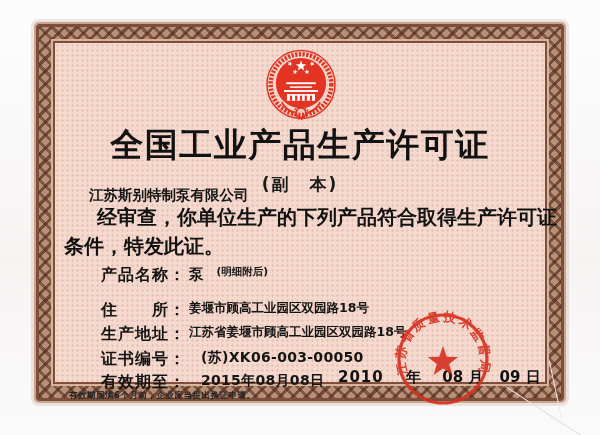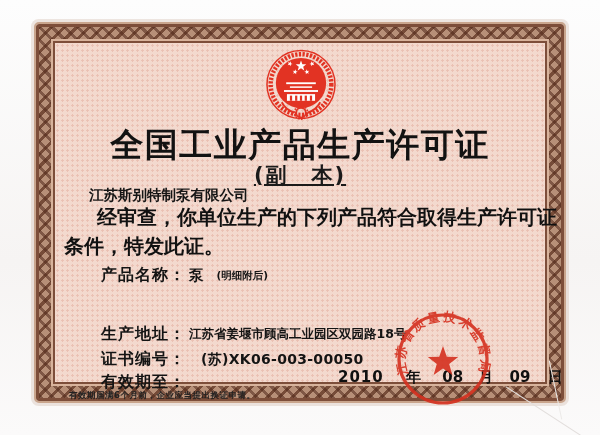--- a/index.html
+++ b/index.html
@@ -36,39 +36,39 @@
     border:2px solid #7d4e3a;
     box-shadow:0 0 0 2px #d8b39c;
   }
   .abs{position:absolute;}
   .center{left:0;right:0;text-align:center;}
   .emblem{left:208px;top:6px;width:76px;height:74px;}
   .title{
     top:80px;font-size:33px;font-weight:700;color:#121212;
     letter-spacing:1.5px;white-space:nowrap;
   }
-  .subtitle{top:118px;font-size:21px;font-weight:700;color:#1a1a1a;letter-spacing:2px;text-decoration:underline;}
+  .subtitle{top:130px;font-size:17px;font-weight:700;color:#1a1a1a;letter-spacing:2px;}
   .company{left:34px;top:143px;font-size:14.5px;font-weight:700;color:#151515;}
   .stmt{left:9px;top:160px;width:486px;font-size:20px;font-weight:700;color:#111;line-height:29px;}
   .stmt .l1{padding-left:33px;white-space:nowrap;}
   .stmt .l2{white-space:nowrap;}
-  .row{position:absolute;display:flex;align-items:center;white-space:nowrap;color:#141414;}
+  .row{position:absolute;display:flex;align-items:flex-start;white-space:nowrap;color:#141414;}
   .lbl{font-size:16px;font-weight:700;letter-spacing:1px;}
   .val{font-size:12.5px;font-weight:700;margin-left:3px;}
   .val-md{font-size:14px;font-weight:700;margin-left:15px;letter-spacing:.3px;}
   .val-lg{font-size:14.5px;font-weight:700;margin-left:3px;}
   .prod-note{font-size:10.5px;font-weight:700;margin-left:13px;}
   .renewal{left:14px;top:347px;font-size:8.5px;font-weight:700;color:#222;letter-spacing:.5px;}
   .daterow{left:283px;top:325px;font-weight:700;color:#101010;font-size:15px;white-space:nowrap;}
   .daterow span{display:inline-block;}
   .d-year{margin-right:17px;letter-spacing:1px;}
   .d-yu{margin-right:16px;}
-  .d-month{margin-right:10px;}
+  .d-month{margin-right:0;}
   .d-mu{margin-right:11px;}
-  .d-day{margin-right:12px;}
+  .d-day{margin-right:0;}
   .seal{left:393px;top:309px;width:100px;height:100px;opacity:.9;z-index:5;}
   .crease{
     left:498px;top:412px;width:95px;height:1px;background:#e2dedc;
     transform:rotate(33deg);
   }
   .crease2{
     left:555px;top:360px;width:1px;height:60px;background:#eceae8;
     transform:rotate(-12deg);
   }
 </style>
@@ -122,30 +122,35 @@
         <div class="l2">条件，特发此证。</div>
       </div>
       <div class="abs company">江苏斯别特制泵有限公司</div>
 
       <div class="row" style="left:46px;top:222px;">
         <span class="lbl">产品名称：</span>
         <span class="val-lg">泵</span>
         <span class="prod-note">(明细附后)</span>
       </div>
 
+      <div class="row" style="left:46px;top:257px;">
+        <span class="lbl">住　　所：</span>
+        <span class="val">姜堰市顾高工业园区双园路18号</span>
+      </div>
       <div class="row" style="left:46px;top:281px;">
         <span class="lbl">生产地址：</span>
         <span class="val">江苏省姜堰市顾高工业园区双园路18号</span>
       </div>
       <div class="row" style="left:46px;top:306px;">
         <span class="lbl">证书编号：</span>
         <span class="val-md">(苏)XK06-003-00050</span>
       </div>
       <div class="row" style="left:46px;top:329px;">
         <span class="lbl">有效期至：</span>
+        <span class="val-md">2015年08月08日</span>
       </div>
 
       <div class="abs renewal">有效期届满6个月前，企业应当提出换证申请。</div>
 
       <div class="abs daterow">
         <span class="d-year">2010</span>
         <span class="d-yu">年</span>
         <span class="d-month">08</span>
         <span class="d-mu">月</span>
         <span class="d-day">09</span>

